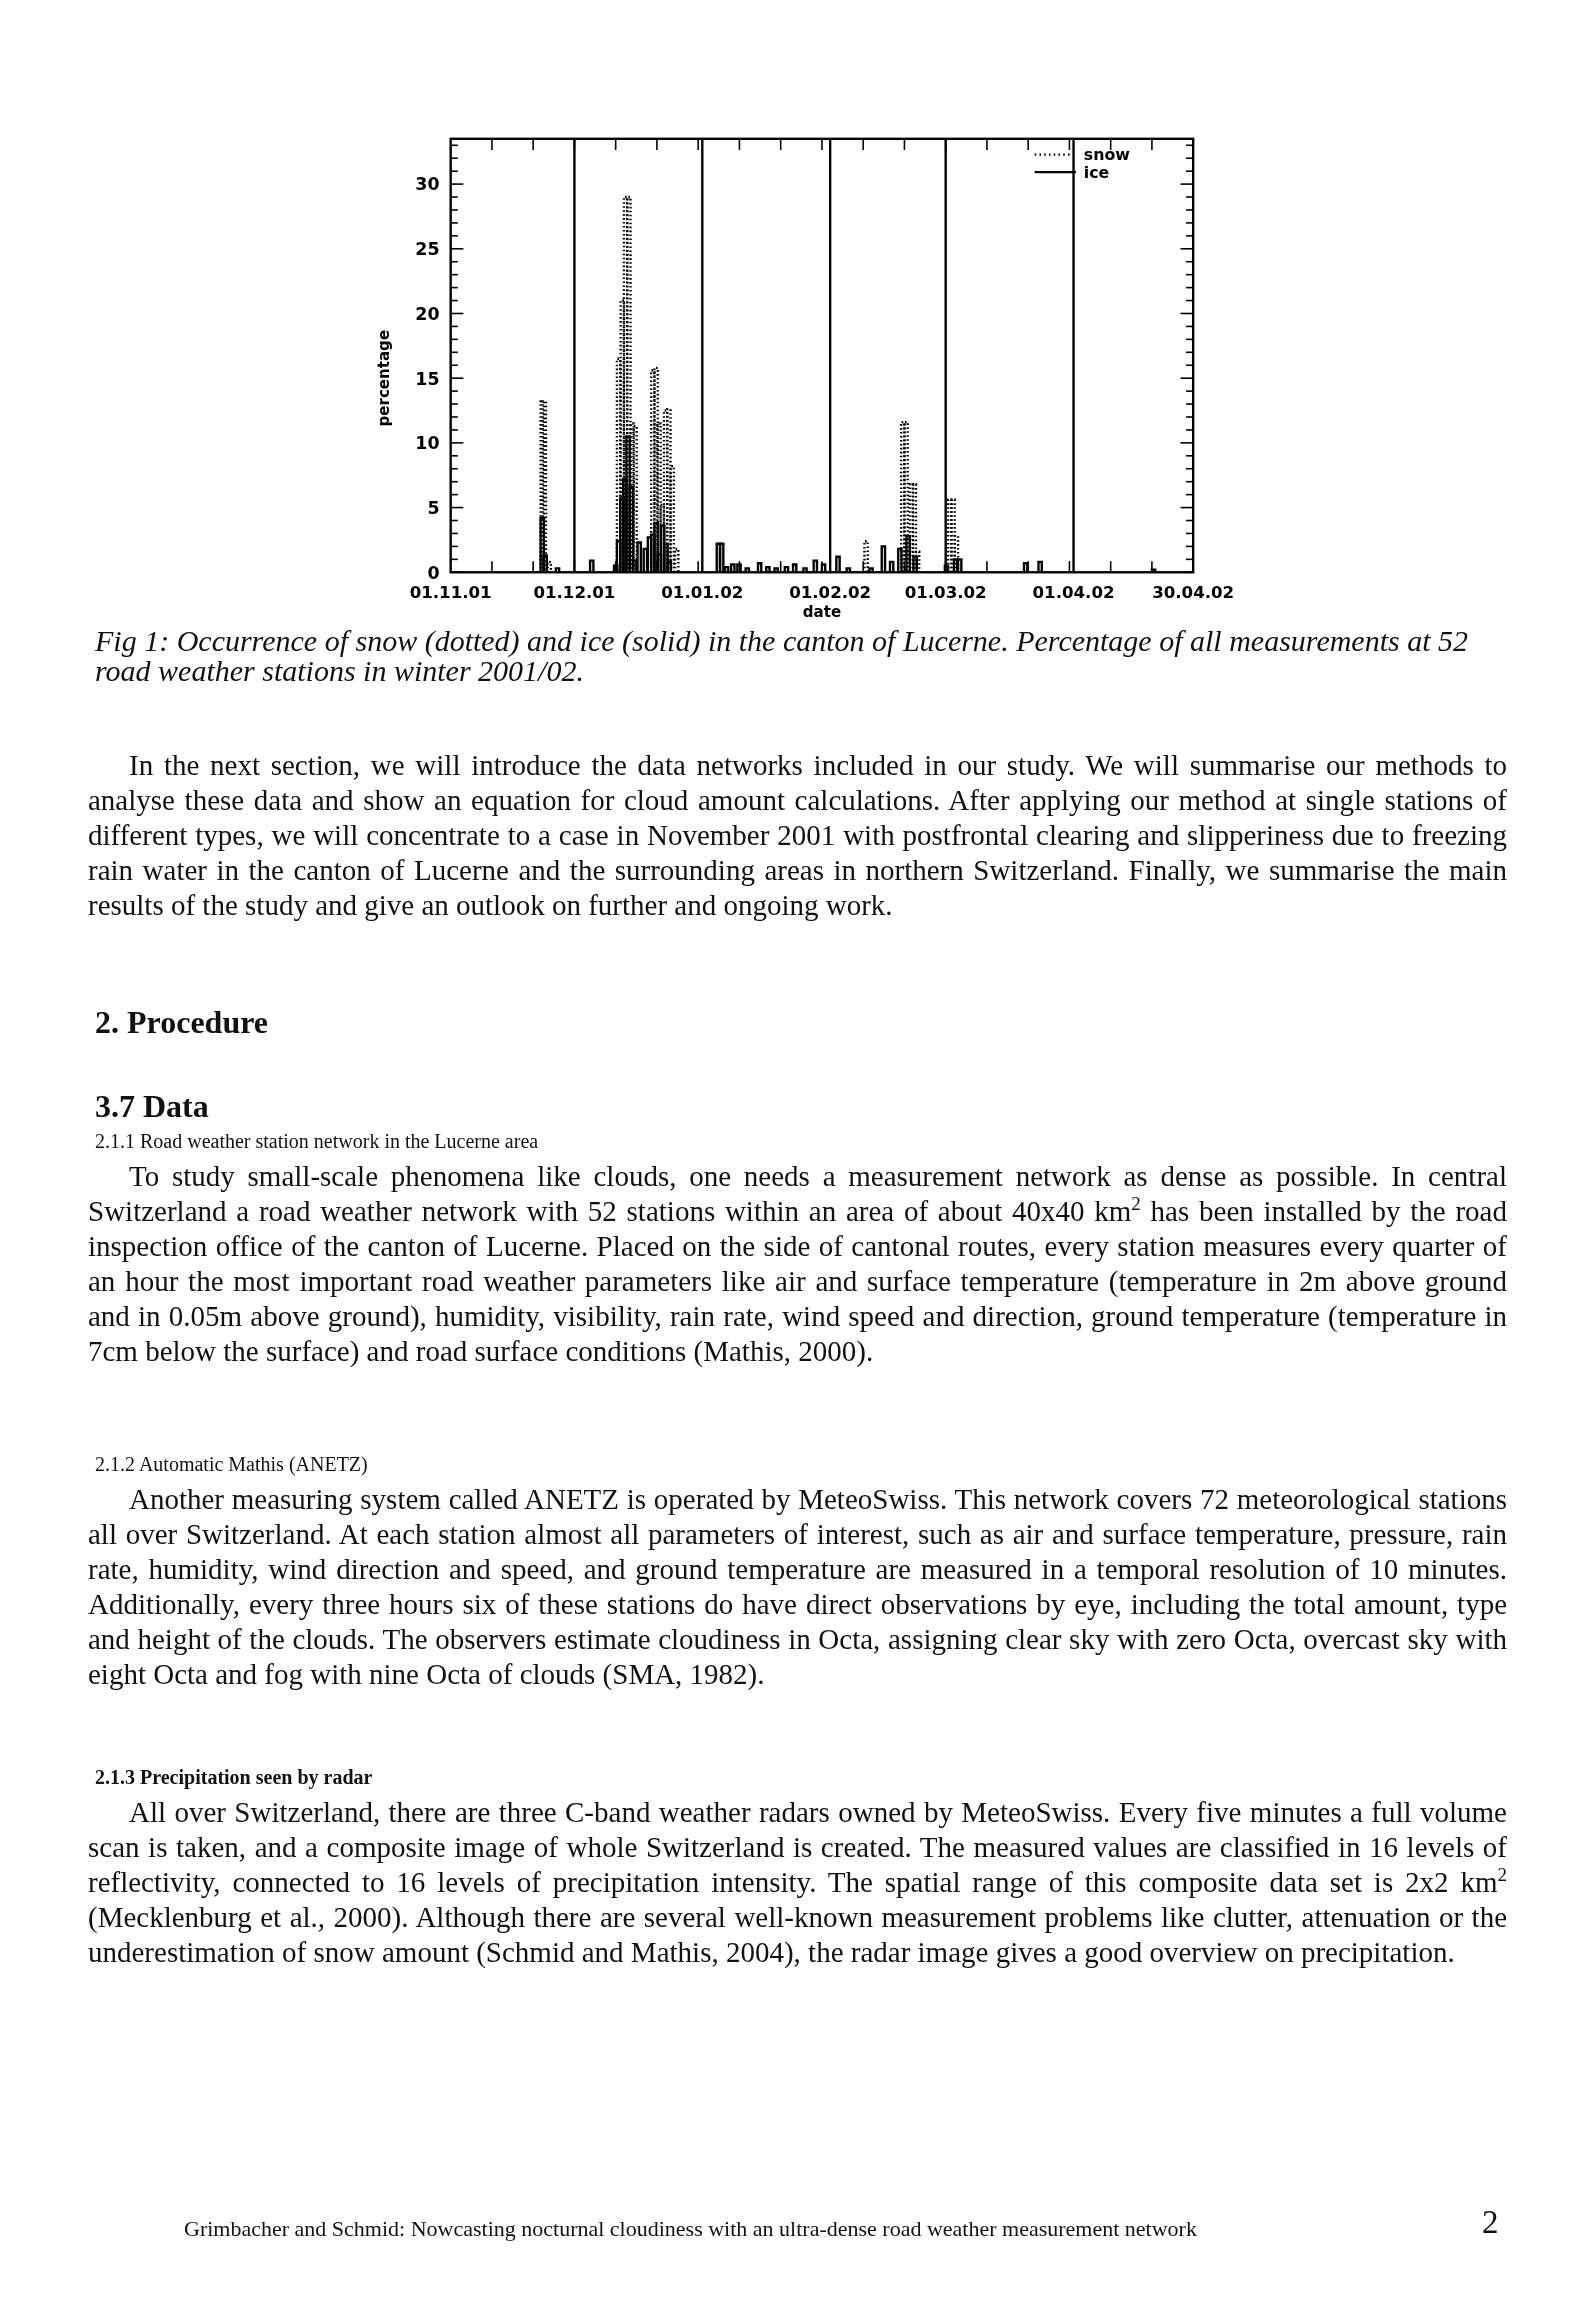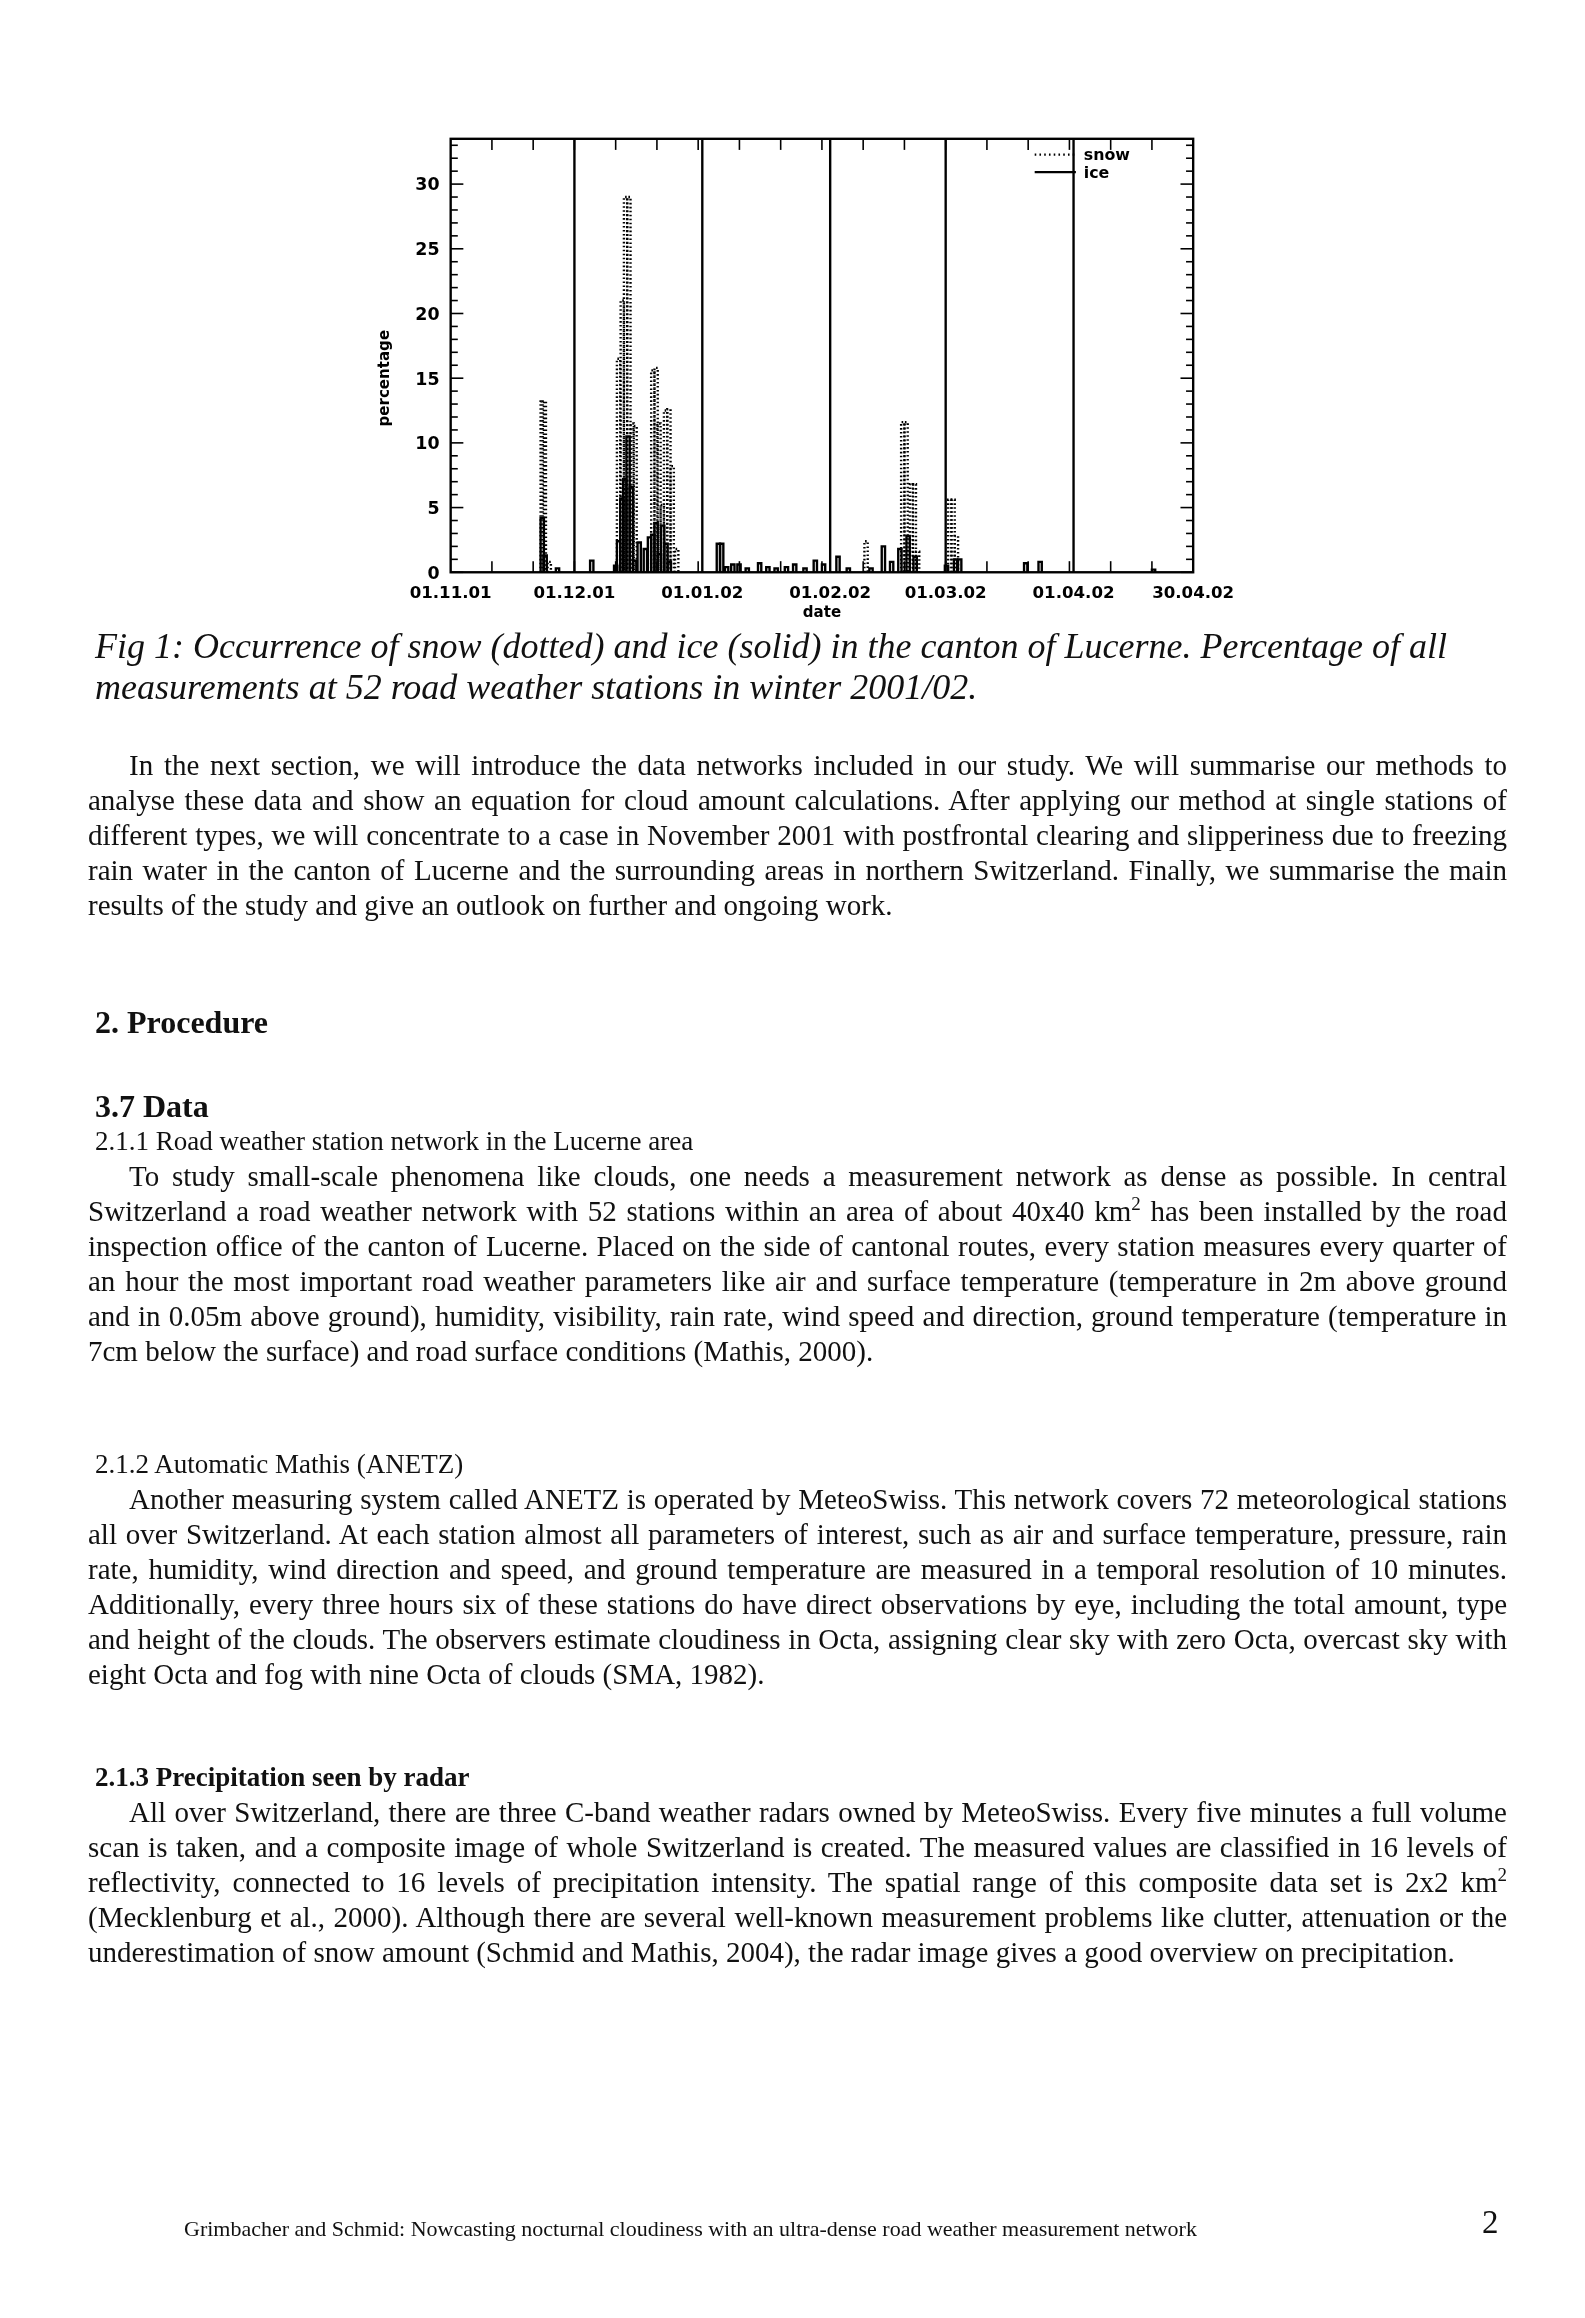--- a/index.html
+++ b/index.html
@@ -1,26 +1,26 @@
 <!DOCTYPE html>
 <html style="font-size:12.7px"><head>
 <meta charset="utf-8">
 <style>
   html,body{margin:0;padding:0;background:#ffffff;}
   body{width:1585px;height:2319px;position:relative;overflow:hidden;color:#111;
        font-family:"Liberation Serif","DejaVu Serif",serif;}
   #figure{position:absolute;left:349px;top:119px;width:888px;height:523px;}
   #figure svg{display:block;}
   .caption{position:absolute;left:95px;top:626px;width:1419px;font-style:italic;
-           font-size:36px;line-height:41px;}
+           font-size:30px;line-height:30px;}
   .para{position:absolute;left:88px;width:1419px;font-size:29px;line-height:35px;
         text-align:justify;}
   .para .indent{display:inline-block;width:41px;}
   .h2{position:absolute;left:95px;font-weight:bold;font-size:32px;line-height:35px;}
-  .h3{position:absolute;left:95px;font-size:27px;line-height:35px;}
+  .h3{position:absolute;left:95px;font-size:20px;line-height:35px;}
   sup{font-size:19px;line-height:0;vertical-align:super;}
   .footer{position:absolute;left:184px;top:2216px;font-size:22px;}
   .pageno{position:absolute;left:1482px;top:2204px;font-size:33px;}
   .ax{font-family:"DejaVu Sans","Liberation Sans",sans-serif;font-weight:bold;}
 </style>
 </head>
 <body>
 
 <div id="figure">
   <svg id="chart" width="888" height="523" xmlns="http://www.w3.org/2000/svg" viewBox="0 0 1120 660">

